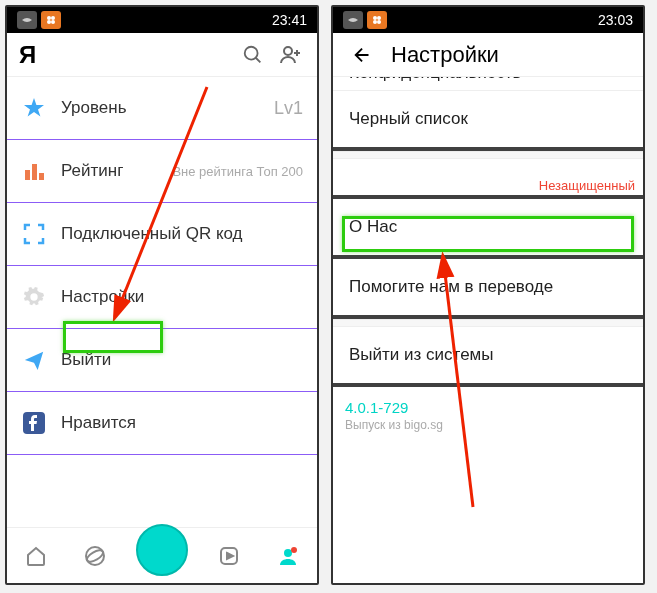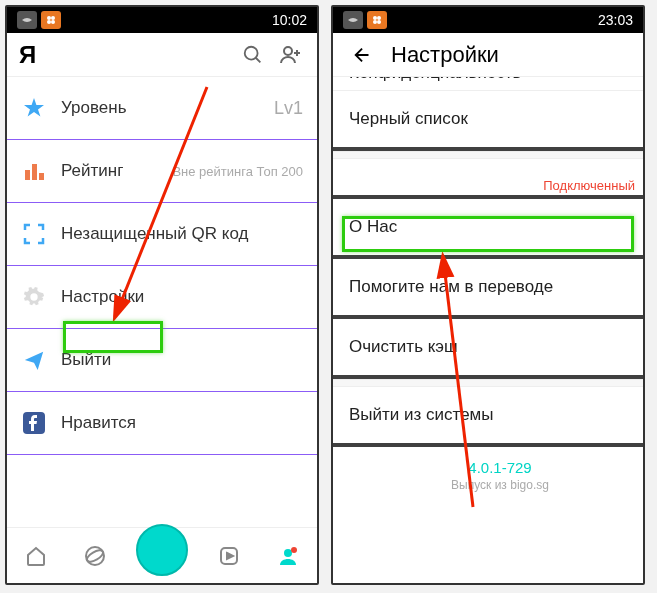--- a/index.html
+++ b/index.html
@@ -18,21 +18,21 @@
     .settings-title { font-size: 22px; font-weight: 400; color: #000; }
     .content { height: calc(100% - 26px - 44px); overflow: hidden; position: relative; }
     .content-no-bottom { height: calc(100% - 26px - 44px - 56px); }
     .menu-item { display: flex; align-items: center; padding: 18px 14px; border-bottom: 1px solid #8b5cf6; }
     .menu-icon { width: 26px; height: 26px; margin-right: 14px; display: flex; align-items: center; justify-content: center; }
     .menu-label { font-size: 17px; color: #333; }
     .menu-value { margin-left: auto; font-size: 18px; color: #aaa; }
     .settings-item { padding: 18px 16px; border-bottom: 4px solid #404040; font-size: 17px; color: #222; position: relative; }
     .settings-item.first { border-top: 1px solid #eee; margin-top: -1px; }
     .cut-item { padding: 0 16px 10px; border-bottom: 1px solid #eee; font-size: 17px; color: #222; overflow: hidden; height: 14px; }
-    .version-block { text-align: center; padding: 12px; margin-left: 24px; }
+    .version-block { padding: 12px; }
     .version-num { color: #00d4c5; font-size: 15px; font-weight: 500; }
     .version-sub { color: #aaa; font-size: 12px; margin-top: 2px; }
     .bottom-nav { position: absolute; bottom: 0; left: 0; right: 0; height: 56px; display: flex; align-items: center; justify-content: space-around; background: #fff; border-top: 1px solid #eee; }
     .nav-btn { width: 34px; height: 34px; display: flex; align-items: center; justify-content: center; color: #888; }
     .center-btn { width: 52px; height: 52px; border-radius: 50%; background: #00d9cc; border: 2px solid #00b8ab; display: flex; align-items: center; justify-content: center; margin-top: -12px; }
     .highlight-box { position: absolute; border: 3px solid #2dcc0e; box-shadow: 0 0 4px rgba(45,204,14,0.5); pointer-events: none; z-index: 20; }
     .arrow-svg { position: absolute; pointer-events: none; z-index: 15; }
     .red-overlay { position: absolute; right: 8px; color: #e43; font-size: 13px; z-index: 5; }
     .divider-gap { height: 8px; background: #f7f7f7; border-top: 1px solid #eee; border-bottom: 1px solid #eee; }
   </style>
@@ -49,21 +49,21 @@
       </div>
       <div class="status-icon-box orange">
         <svg width="12" height="12" viewBox="0 0 12 12">
             <circle cx="4" cy="4" r="2" fill="#fff"></circle>
             <circle cx="8" cy="4" r="2" fill="#fff"></circle>
             <circle cx="4" cy="8" r="2" fill="#fff"></circle>
             <circle cx="8" cy="8" r="2" fill="#fff"></circle>
           </svg>
       </div>
     </div>
-    <span class="clock">10:02</span>
+    <span class="clock">23:41</span>
   </div>
   <div class="header">
     <span class="header-title">Я</span>
     <div class="header-spacer"></div>
     <div class="header-icon">
       <svg width="22" height="22" viewBox="0 0 24 24" fill="none" stroke="#666" stroke-width="2">
           <circle cx="10" cy="10" r="7"></circle>
           <line x1="20" y1="20" x2="15" y2="15"></line>
         </svg>
     </div>
@@ -96,21 +96,21 @@
         </div>
       <span class="menu-label">Рейтинг</span>
       <span class="menu-value" style="font-size:13px">Вне рейтинга Топ 200</span>
     </div>
     <div class="menu-item">
       <div class="menu-icon">
           <svg width="22" height="22" viewBox="0 0 22 22" fill="none" stroke="#3fa8f4" stroke-width="2.5">
             <path d="M2 7V2h5 M20 7V2h-5 M2 15v5h5 M20 15v5h-5"></path>
           </svg>
         </div>
-      <span class="menu-label">Незащищенный QR код</span>
+      <span class="menu-label">Подключенный QR код</span>
     </div>
     <div class="menu-item">
       <div class="menu-icon">
           <svg width="22" height="22" viewBox="0 0 24 24" fill="#999">
             <path d="M12 8a4 4 0 100 8 4 4 0 000-8zm8 4l2 1-1 3-2.5-.5-2 2 .5 2.5-3 1-1-2h-2l-1 2-3-1 .5-2.5-2-2L2 16l-1-3 2-1v-2l-2-1 1-3 2.5.5 2-2L6 2l3-1 1 2h2l1-2 3 1-.5 2.5 2 2L22 8l1 3-2 1z" opacity="0.35"></path>
             <circle cx="12" cy="12" r="3" fill="#fff"></circle>
           </svg>
         </div>
       <span class="menu-label">Настройки</span>
     </div>
@@ -196,25 +196,24 @@
           <path d="M18 12H5M11 5l-7 7 7 7"></path>
         </svg>
     </div>
     <span class="settings-title">Настройки</span>
   </div>
   <div class="content">
     <div class="cut-item"><span style="position:relative; top:-14px;">Конфиденциальность</span></div>
     <div class="settings-item">Черный список</div>
     <div class="divider-gap"></div>
     <div class="settings-item first">
-      <span class="red-overlay" style="top:19px;">Подключенный</span>
+      <span class="red-overlay" style="top:19px;">Незащищенный</span>
     </div>
     <div class="settings-item">О Нас</div>
     <div class="settings-item">Помогите нам в переводе</div>
-    <div class="settings-item">Очистить кэш</div>
     <div class="divider-gap"></div>
     <div class="settings-item first">Выйти из системы</div>
     <div class="version-block">
       <div class="version-num">4.0.1-729</div>
       <div class="version-sub">Выпуск из bigo.sg</div>
     </div>
 
     <div class="highlight-box" style="left:9px; top:139px; width:292px; height:36px;"></div>
     <svg class="arrow-svg" style="left:100px; top:170; width:60; height:270;">
       <defs>

